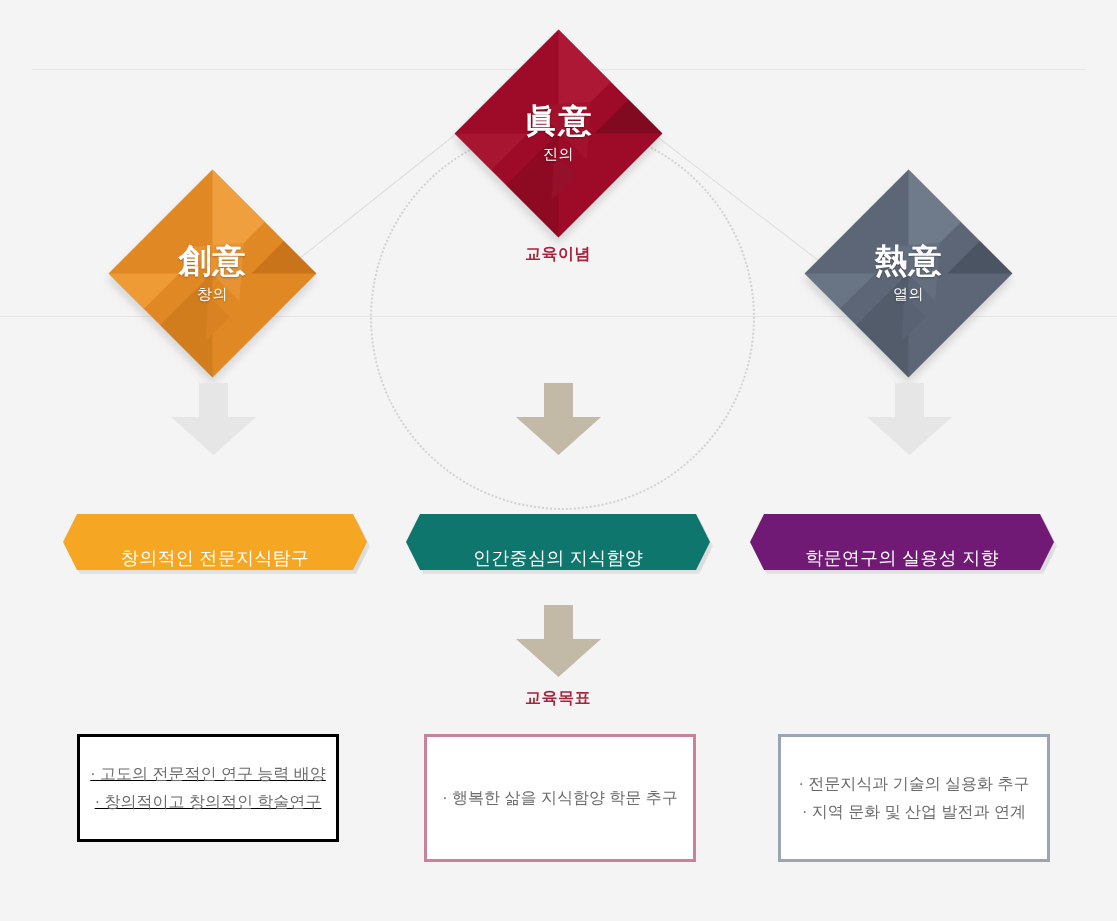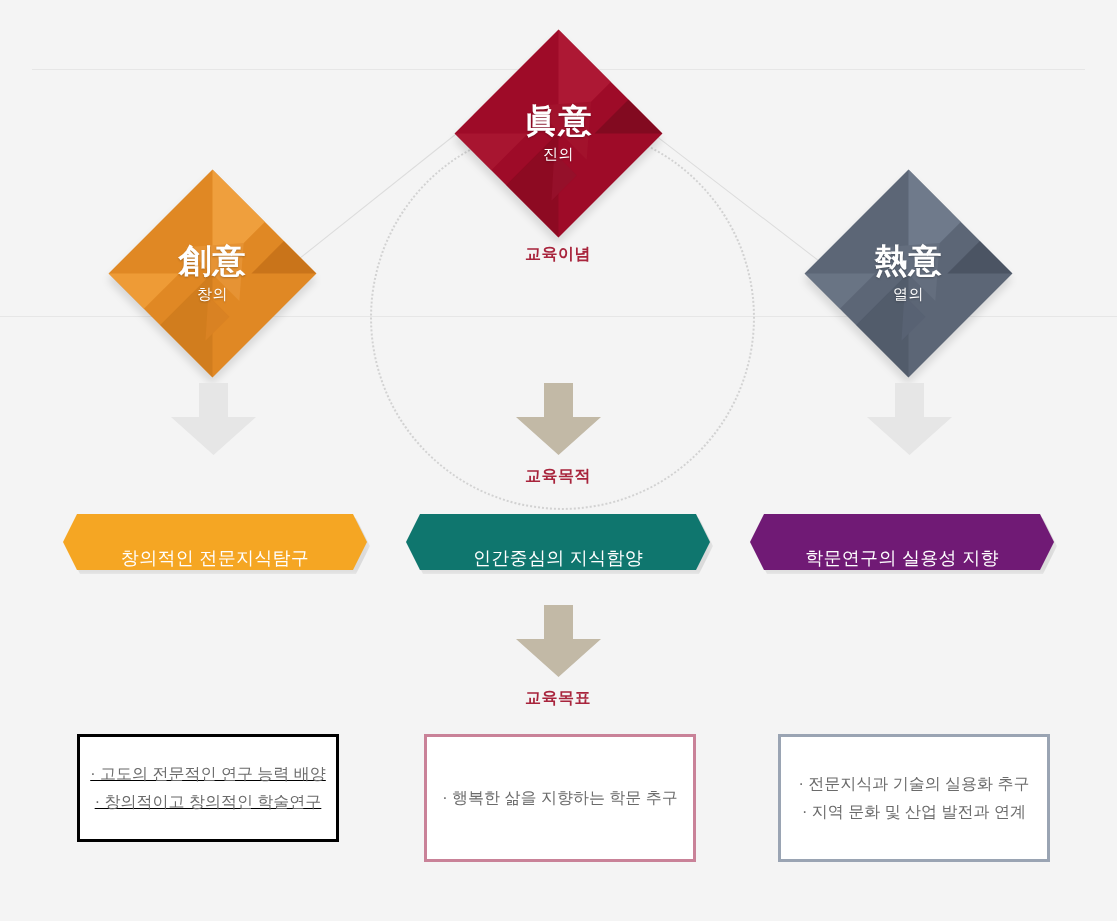--- a/index.html
+++ b/index.html
@@ -199,21 +199,20 @@
   </svg>
 
   <svg class="arrow" style="left:516px; top:383px;" width="85" height="72" viewBox="0 0 85 72">
     <polygon points="28,0 57,0 57,34 85,34 42.5,72 0,34 28,34" fill="#c2b9a6"></polygon>
   </svg>
 
   <svg class="arrow" style="left:867px; top:383px;" width="85" height="72" viewBox="0 0 85 72">
     <polygon points="28,0 57,0 57,34 85,34 42.5,72 0,34 28,34" fill="#e6e6e6"></polygon>
   </svg>
 
-  <div class="section-label" style="left:438px; top:466px;">교육목적</div>
 
   <div class="hex-shadow" style="left:66px; top:518px; width:304px; height:56px;"></div>
   <div class="hex-banner" id="banner-creativity" style="left:63px; top:514px; width:304px; height:56px; background:#f5a623;">
     <span>창의적인 전문지식탐구</span>
   </div>
 
   <div class="hex-shadow" style="left:409px; top:518px; width:304px; height:56px;"></div>
   <div class="hex-banner" id="banner-sincerity" style="left:406px; top:514px; width:304px; height:56px; background:#0f766e;">
     <span>인간중심의 지식함양</span>
   </div>
@@ -228,21 +227,21 @@
   </svg>
 
   <div class="section-label" style="left:438px; top:688px;">교육목표</div>
 
   <div class="outcome-box" id="box-creativity" style="left:77px; top:734px; width:262px; height:108px; border:3px solid #000000;text-decoration:underline;">
     <div class="outcome-line">· 고도의 전문적인 연구 능력 배양</div>
     <div class="outcome-line">· 창의적이고 창의적인 학술연구</div>
   </div>
 
   <div class="outcome-box" id="box-sincerity" style="left:424px; top:734px; width:272px; height:128px; border:3px solid #c98298;">
-    <div class="outcome-line">· 행복한 삶을 지향하는 학문 추구</div>
+    <div class="outcome-line">· 행복한 삶을 지식함양 학문 추구</div>
   </div>
 
   <div class="outcome-box" id="box-passion" style="left:778px; top:734px; width:272px; height:128px; border:3px solid #9aa4b3;">
     <div class="outcome-line">· 전문지식과 기술의 실용화 추구</div>
     <div class="outcome-line">· 지역 문화 및 산업 발전과 연계</div>
   </div>
 
 </div>
 
 </body></html>

